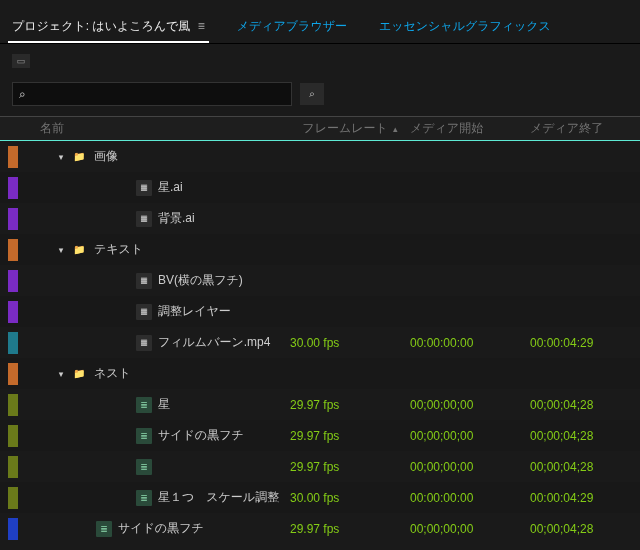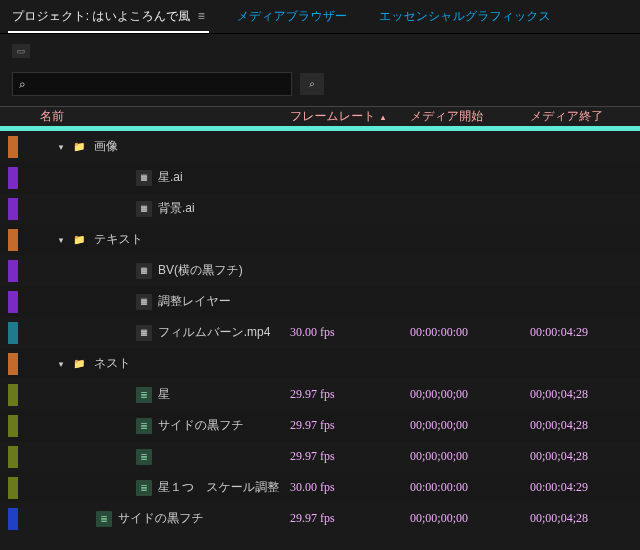--- a/index.html
+++ b/index.html
@@ -6,21 +6,21 @@
   body {
     width: 640px; height: 550px;
     background: #1a1a1a;
     font-family: "Hiragino Sans", "Meiryo", sans-serif;
     font-size: 12px;
     color: #ccc;
     overflow: hidden;
   }
   .tabs {
     display: flex;
-    padding: 2px 8px 0 8px;
+    padding: 12px 8px 0 8px;
     gap: 24px;
     border-bottom: 1px solid #000;
   }
   .tab {
     padding: 6px 4px;
     color: #0ea5e9;
     cursor: pointer;
   }
   .tab.active {
     color: #eee;
@@ -65,28 +65,28 @@
     background: #2a2a2a;
     display: flex; align-items: center; justify-content: center;
   }
   .panel {
     border-top: 1px solid #444;
   }
   .header-row {
     display: flex;
     align-items: center;
     height: 24px;
-    color: #fca5a5;
+    color: #737373;
     background: #1e1e1e;
-    border-bottom: 5px solid #5eead4;
+    border-bottom: 1px solid #5eead4;
     font-size: 12px;
   }
   .col-swatch { flex: 0 0 30px; }
   .col-name { flex: 0 0 260px; padding-left: 10px; }
-  .col-fr { flex: 0 0 120px; }
+  .col-fr { flex: 0 0 120px; text-align: center; }
   .col-start { flex: 0 0 120px; }
   .col-end { flex: 0 0 100px; }
   .sort-caret { font-size: 9px; margin-left: 2px; }
   .row {
     display: flex;
     align-items: center;
     height: 31px;
     color: #ccc;
   }
   .row:nth-child(odd) { background: #1a1a1a; }
@@ -110,21 +110,21 @@
     cursor: pointer;
   }
   .item-icon {
     width: 16px; height: 16px;
     display: flex; align-items: center; justify-content: center;
     font-size: 10px;
   }
   .folder-i { color: #ccc; }
   .file-i { background: #2d2d2d; color: #ddd; border-radius: 1px; font-size: 8px; }
   .seq-i { background: #2a4a3a; color: #8fddb0; border-radius: 1px; font-size: 9px; }
-  .fr-cell, .start-cell, .end-cell { color: #f0abfc; font-family: Liberation Serif, serif; }
+  .fr-cell, .start-cell, .end-cell { color: #84cc16; }
   .fr-cell { flex: 0 0 120px; }
   .start-cell { flex: 0 0 120px; }
   .end-cell { flex: 0 0 100px; }
 </style>
 </head>
 <body>
 
 <div class="tabs">
   <div class="tab active">
     <span>プロジェクト: はいよころんで風</span>

